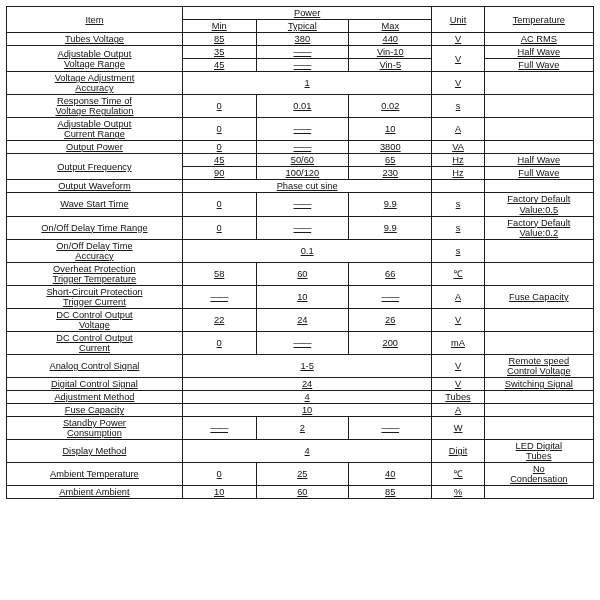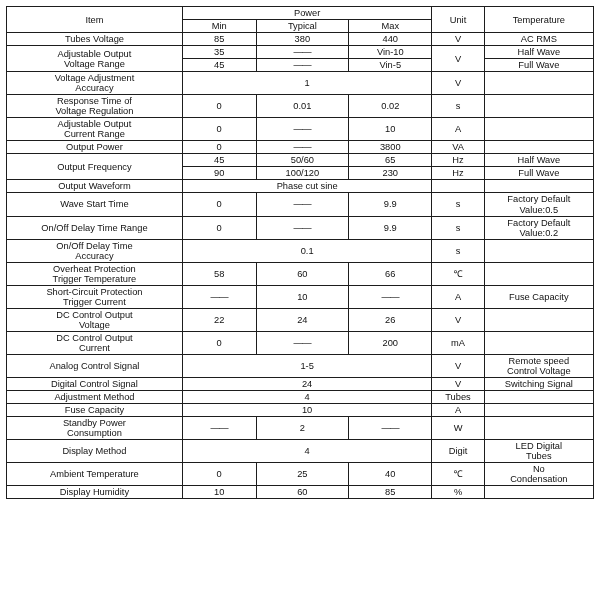--- a/index.html
+++ b/index.html
@@ -13,20 +13,21 @@
     font-family: "Liberation Sans", sans-serif;
     color: #1a1a1a;
     overflow: hidden;
   }
   .sheet {
     width: 600px;
     height: 600px;
     box-sizing: border-box;
     padding: 6px 6px 4px 6px;
     background: #ffffff;
+    text-decoration: underline;
   }
   table.spec {
     border-collapse: collapse;
     width: 588px;
     table-layout: fixed;
     border: 1px solid #1d1d1d;
   }
   table.spec td, table.spec th {
     border: 1px solid #1d1d1d;
     text-align: center;
@@ -257,21 +258,21 @@
         </tr>
         <tr>
           <td class="item-cell two-line">Ambient Temperature</td>
           <td>0</td>
           <td>25</td>
           <td>40</td>
           <td>℃</td>
           <td class="two-line">No<br>Condensation</td>
         </tr>
         <tr>
-          <td class="item-cell two-line">Display Humidity</td>
+          <td class="item-cell two-line">Ambient Ambient</td>
           <td>10</td>
           <td>60</td>
           <td>85</td>
           <td>%</td>
           <td class="two-line"></td>
         </tr>
       </tbody>
   </table>
 </div>
 

